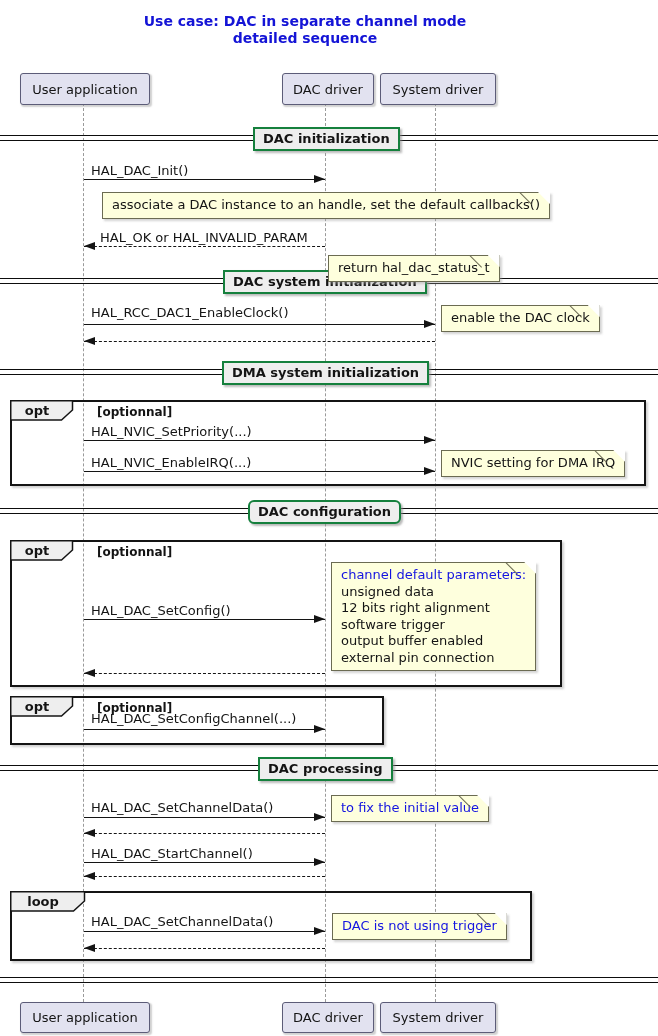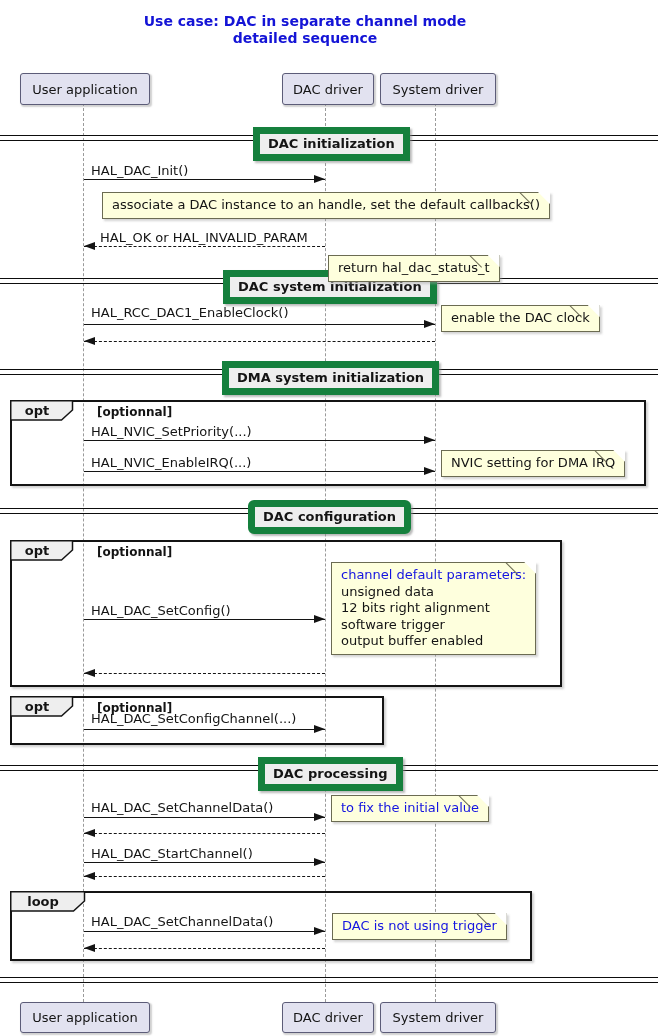--- a/index.html
+++ b/index.html
@@ -12,21 +12,21 @@
   .lifeline { position:absolute; top:103px; height:899px; width:0;
               border-left:1px dashed #9a9a9a; }
   .participant {
     position:absolute; background:#E2E2F0; border:1px solid #5c5c78; border-radius:3px;
     font-size:13px; display:flex; align-items:center; justify-content:center;
     box-shadow:1.5px 1.5px 1.5px rgba(150,150,150,0.45); white-space:nowrap;
   }
   .divline { position:absolute; left:0; width:658px; height:4px;
              border-top:1px solid #0d0d0d; border-bottom:1px solid #0d0d0d; }
   .divlabel {
-    position:absolute; background:#EEEEEE; border:7px solid #15803d;
+    position:absolute; background:#EEEEEE; border:2px solid #15803d;
     padding:2px 8px 3px 8px; font-size:13px; font-weight:bold; white-space:nowrap;
     box-shadow:2px 2px 2px rgba(140,140,140,0.6);
   }
   .frame { position:absolute; border:2px solid #141414;
            box-shadow:2px 2px 2px rgba(150,150,150,0.45); }
   .pent { position:absolute; top:-2px; left:-2px; }
   .pent-label { position:absolute; top:1px; left:0; width:50px; text-align:center;
                 font-size:13px; font-weight:bold; }
   .guard { position:absolute; top:3px; left:85px; font-size:12px; font-weight:bold;
            white-space:nowrap; }
@@ -143,20 +143,21 @@
   <div class="note" style="left:328px;top:227px;margin-top:28px;">return hal_dac_status_t</div>
   <div class="note" style="left:441px;top:305px;">enable the DAC clock</div>
   <div class="note" style="left:441px;top:450px;">NVIC setting for DMA IRQ</div>
 
   <div class="note" style="left:331px;top:562px;">
     <div class="blue">channel default parameters:</div>
     <div>unsigned data</div>
     <div>12 bits right alignment</div>
     <div>software trigger</div>
     <div>output buffer enabled</div>
+    <div>external pin connection</div>
   </div>
 
   <div class="note blue" style="left:331px;top:795px;">to fix the initial value</div>
   <div class="note blue" style="left:332px;top:913px;">DAC is not using trigger</div>
 
   <div class="participant" style="left:20px;top:73px;width:128px;height:30px;">User application</div>
   <div class="participant" style="left:282px;top:73px;width:90px;height:30px;">DAC driver</div>
   <div class="participant" style="left:380px;top:73px;width:114px;height:30px;">System driver</div>
 
   <div class="participant" style="left:20px;top:1002px;width:128px;height:29px;">User application</div>

